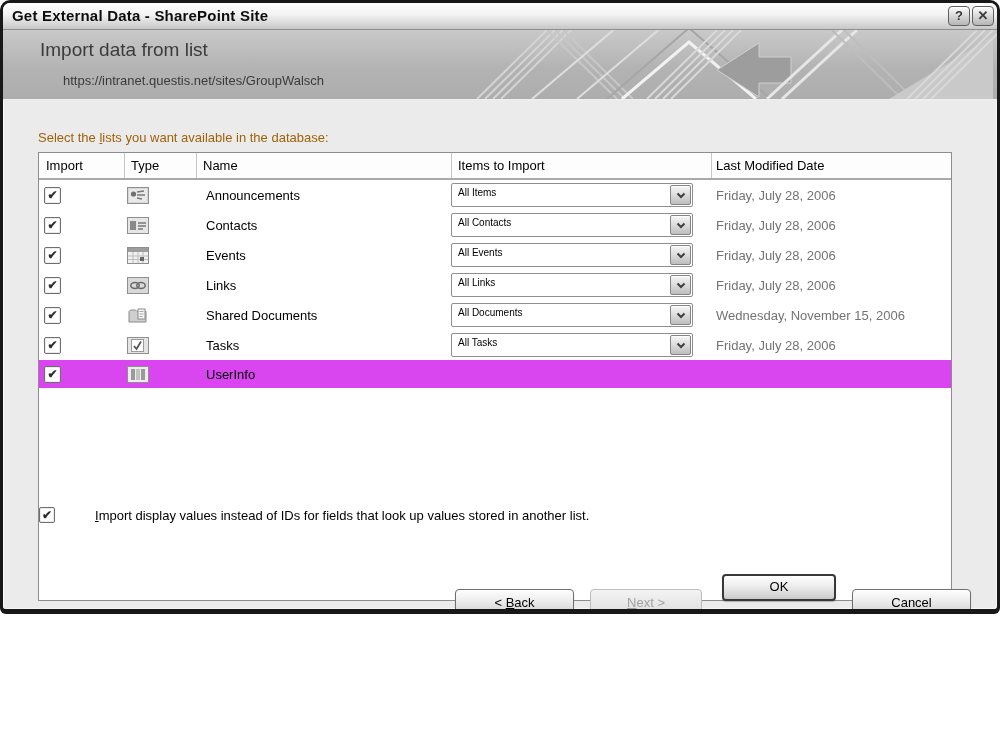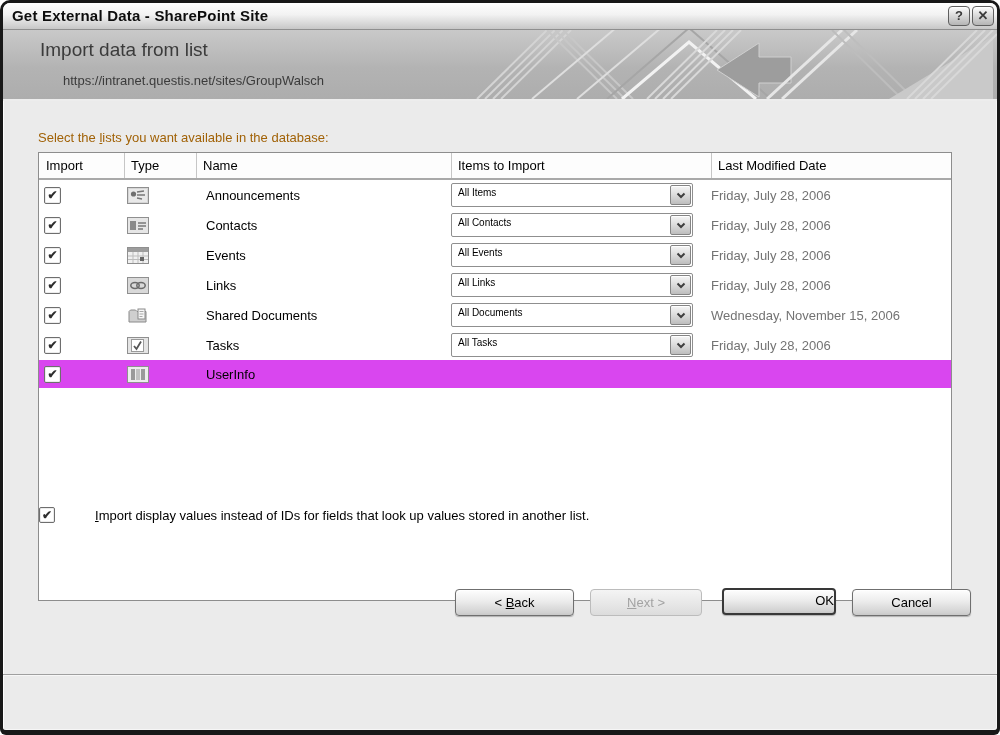--- a/index.html
+++ b/index.html
@@ -1,17 +1,17 @@
 <!DOCTYPE html>
 <html><head>
 <meta charset="utf-8">
 <style>
   * { margin:0; padding:0; box-sizing:border-box; }
   html,body { background:#ffffff; font-family:"Liberation Sans", sans-serif; }
-  .stage { position:relative; width:1000px; height:735px;border-radius:14px; }
+  .stage { position:relative; width:1000px; height:614px;border-radius:14px; }
 
   
   .dialog { position:absolute; inset:0; background:#181818; border-radius:10px 10px 6px 6px; }
   .chrome { position:absolute; left:3px; top:3px; right:3px; bottom:5px; background:#ebebeb;
             border-radius:7px 7px 3px 3px; overflow:hidden;
             box-shadow: inset 1px 1px 0 rgba(255,255,255,.85), inset -1px -1px 0 rgba(255,255,255,.55); }
 
   
   .titlebar { position:absolute; left:0; top:0; right:0; height:27px;
               background:linear-gradient(to bottom,#ffffff 0%,#f2f2f2 45%,#d7d7d7 80%,#c7c7c7 100%);
@@ -36,21 +36,21 @@
   .select-label { position:absolute; left:35px; top:127px; font-size:13px; color:#a16207; }
   .u { text-decoration:underline; }
 
   
   .listtable { position:absolute; left:35px; top:149px; width:914px; height:449px;
                background:#ffffff; border:1px solid #8d8d8d; }
   .thead { display:flex; height:27px; border-bottom:2px solid #a9a9a9; background:#fdfdfd; }
   .th { font-size:13px; color:#000; padding-left:7px; line-height:25px; }
   .th + .th { box-shadow: inset 1px 0 0 #c6c6c6; }
   .c-import { width:85px; }  .c-type { width:72px; }  .c-name { width:255px; }
-  .c-items { width:260px; }  .c-date { flex:1; }
+  .c-items { width:260px; }  .c-date { flex:1; padding-left:5px; }
 
   .trow { display:flex; align-items:center; height:30px; }
   .trow.alt { background:#d946ef; height:28px; }
   .cell { display:flex; align-items:center; height:100%; }
   .cell.c-name { font-size:13px; color:#000; padding-left:10px; }
   .cell.c-date { font-size:13px; color:#737373; }
   .cell.c-import { padding-left:5px; }
   .cell.c-type { padding-left:3px; }
 
   .checkbox { width:17px; height:17px; background:#fff; border:1px solid #6e6e6e; border-radius:2px;
@@ -76,21 +76,21 @@
          border-top:1px solid #9f9f9f; border-bottom:1px solid #f7f7f7; }
   .btn { position:absolute; top:586px; height:27px; border:1px solid #6f6f6f; border-radius:4px;
          background:linear-gradient(to bottom,#fefefe 0%,#ececec 45%,#d2d2d2 90%,#c8c8c8 100%);
          font-size:13px; color:#000; text-align:center; line-height:25px;
          box-shadow: inset 0 1px 0 #fff, 0 1px 1px rgba(0,0,0,.25); cursor:default; }
   .btn.default { border:2px solid #383838; line-height:22px; }
   .btn.disabled { color:#a3a3a3; border-color:#bcbcbc; box-shadow:none;
                   background:linear-gradient(to bottom,#f4f4f4,#e6e6e6 60%,#dcdcdc); }
   .btn-back   { left:452px; width:119px; }
   .btn-next   { left:587px; width:112px; }
-  .btn-ok     { left:719px; width:114px; top:585px;text-align:right; }
+  .btn-ok     { left:719px; width:114px; top:571px; }
   .btn-cancel { left:849px; width:119px; }
 </style>
 </head>
 <body>
 
 <div class="stage">
 <div class="dialog">
   <div class="chrome">
 
     <div class="titlebar">

